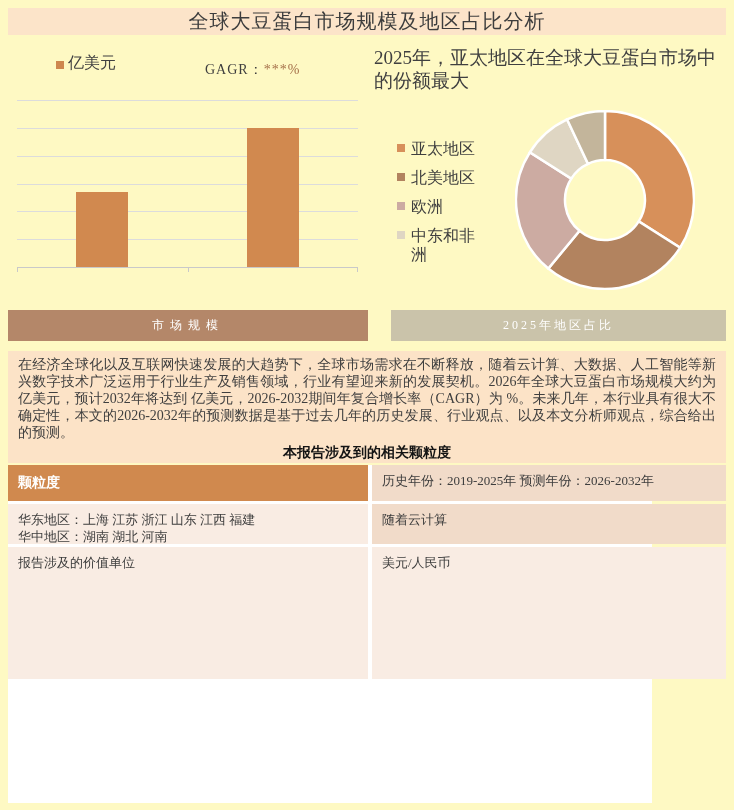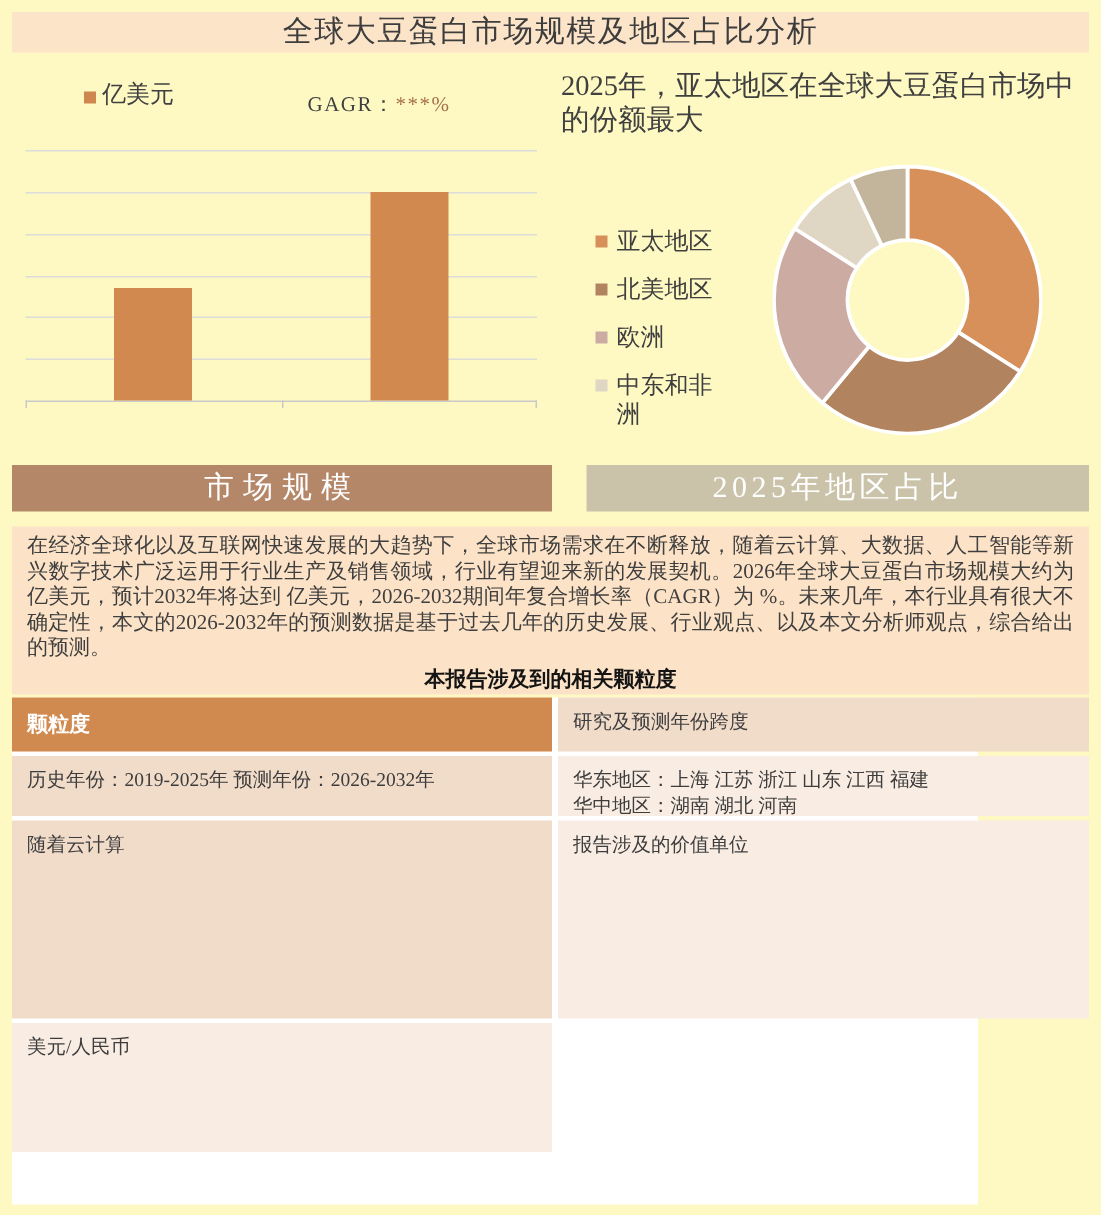--- a/index.html
+++ b/index.html
@@ -19,28 +19,28 @@
   .gridline{position:absolute;left:0;width:100%;height:1px;background:#dcdcdc;}
   .axis-line{background:#c9c9c9;}
   .tick{position:absolute;width:1px;height:5px;background:#c9c9c9;top:167px;}
   .bar{position:absolute;bottom:0;width:52px;background:#d1894f;}
   .xlabel{position:absolute;top:272px;width:90px;text-align:center;font-size:15px;
           color:#595959;letter-spacing:1px;}
 
   
   .donut-title{position:absolute;left:374px;top:46px;width:356px;font-size:19px;line-height:23px;color:#404040;}
   .donut-legend{position:absolute;left:397px;top:139px;}
-  .ditem{display:flex;margin-bottom:10px;margin-top:13px;}
+  .ditem{display:flex;margin-bottom:10px;}
   .dswatch{width:8px;height:8px;margin:5px 6px 0 0;flex:none;}
   .dlabel{font-size:16px;line-height:19px;width:78px;color:#3f3f3f;}
   .donut-svg{position:absolute;left:515px;top:110px;}
 
   
   .tab-bar{position:absolute;left:8px;top:310px;width:718px;height:31px;display:flex;}
-  .tab{color:#ffffff;font-size:20px;line-height:31px;text-align:center;}
+  .tab{color:#ffffff;font-size:12px;line-height:31px;text-align:center;}
   .tab-left{width:360px;background:#b48769;letter-spacing:6px;}
   .tab-right{flex:1;background:#cac3aa;letter-spacing:3px;margin-left:23px;}
 
   
   .para-box{position:absolute;left:8px;top:351px;width:718px;height:112px;background:#fce3c7;overflow:hidden;}
   .para-text{padding:5px 10px 0 10px;font-size:14px;line-height:17px;color:#3f3f3f;text-align:justify;}
   .table-title{margin-top:3px;text-align:center;font-weight:bold;font-size:14px;color:#141414;}
 
   
   .grid-table{position:absolute;left:8px;top:465px;width:644px;display:grid;
@@ -116,21 +116,20 @@
     <div class="tab tab-right">2025年地区占比</div>
   </div>
 
   <section class="para-box">
     <div class="para-text">在经济全球化以及互联网快速发展的大趋势下，全球市场需求在不断释放，随着云计算、大数据、人工智能等新兴数字技术广泛运用于行业生产及销售领域，行业有望迎来新的发展契机。2026年全球大豆蛋白市场规模大约为 亿美元，预计2032年将达到 亿美元，2026-2032期间年复合增长率（CAGR）为 %。未来几年，本行业具有很大不确定性，本文的2026-2032年的预测数据是基于过去几年的历史发展、行业观点、以及本文分析师观点，综合给出的预测。</div>
     <div class="table-title">本报告涉及到的相关颗粒度</div>
   </section>
 
   <div class="grid-table" id="granTable">
       <div class="th">颗粒度</div>
-      <div class="cell cell-label dark">研究及预测年份跨度</div>
       <div class="cell cell-value dark">历史年份：2019-2025年 预测年份：2026-2032年</div>
       <div class="cell cell-value light">华东地区：上海 江苏 浙江 山东 江西 福建
 华中地区：湖南 湖北 河南
 华南地区：广东 广西 海南
 东北地区：黑龙江 吉林 辽宁
 华北地区：北京 天津 内蒙古 河北 山西
 西部地区：四川 重庆 西藏 云南 贵州 陕西 青海 甘肃 宁夏 新疆</div>
       <div class="cell cell-label dark">随着云计算</div>
       <div class="cell cell-label light">报告涉及的价值单位</div>
       <div class="cell cell-value light">美元/人民币</div>

